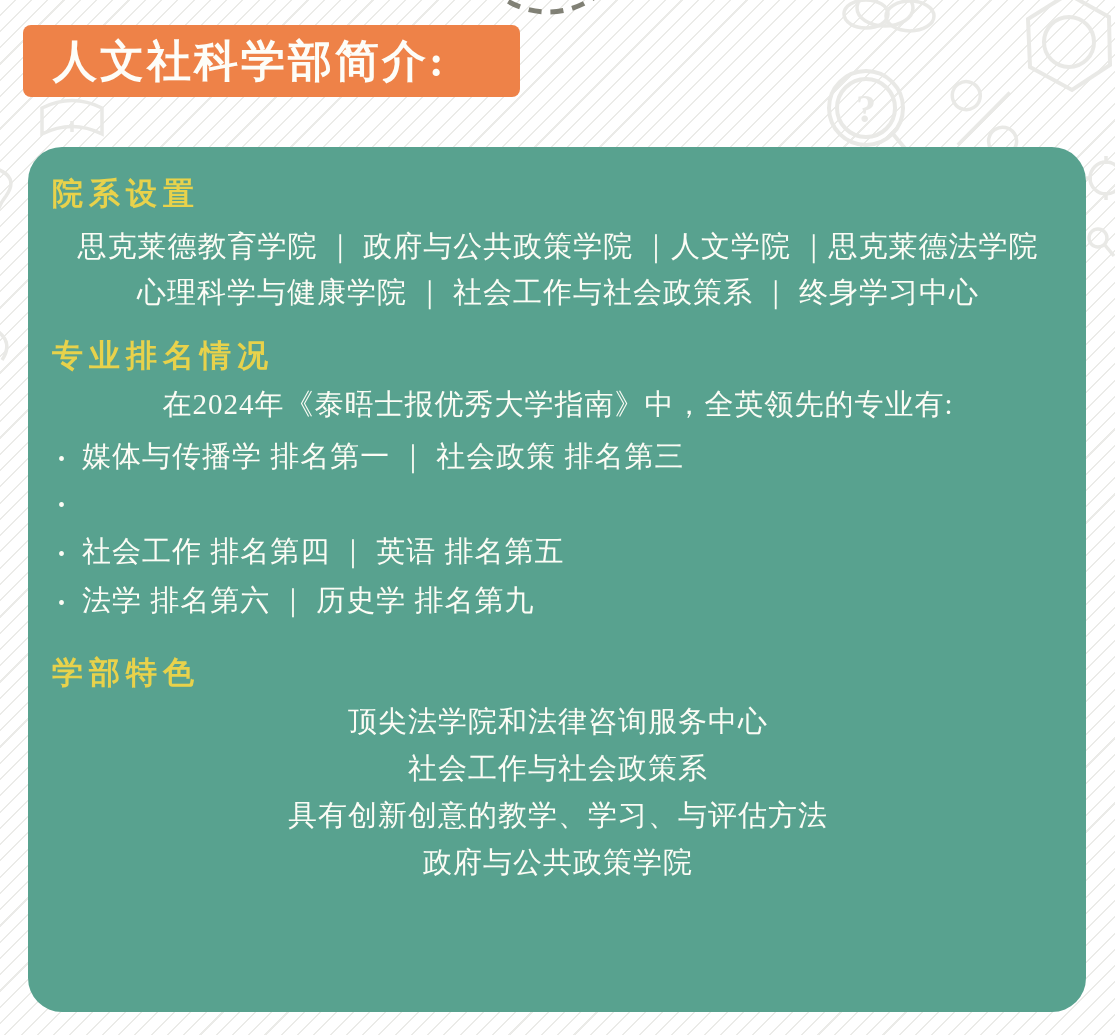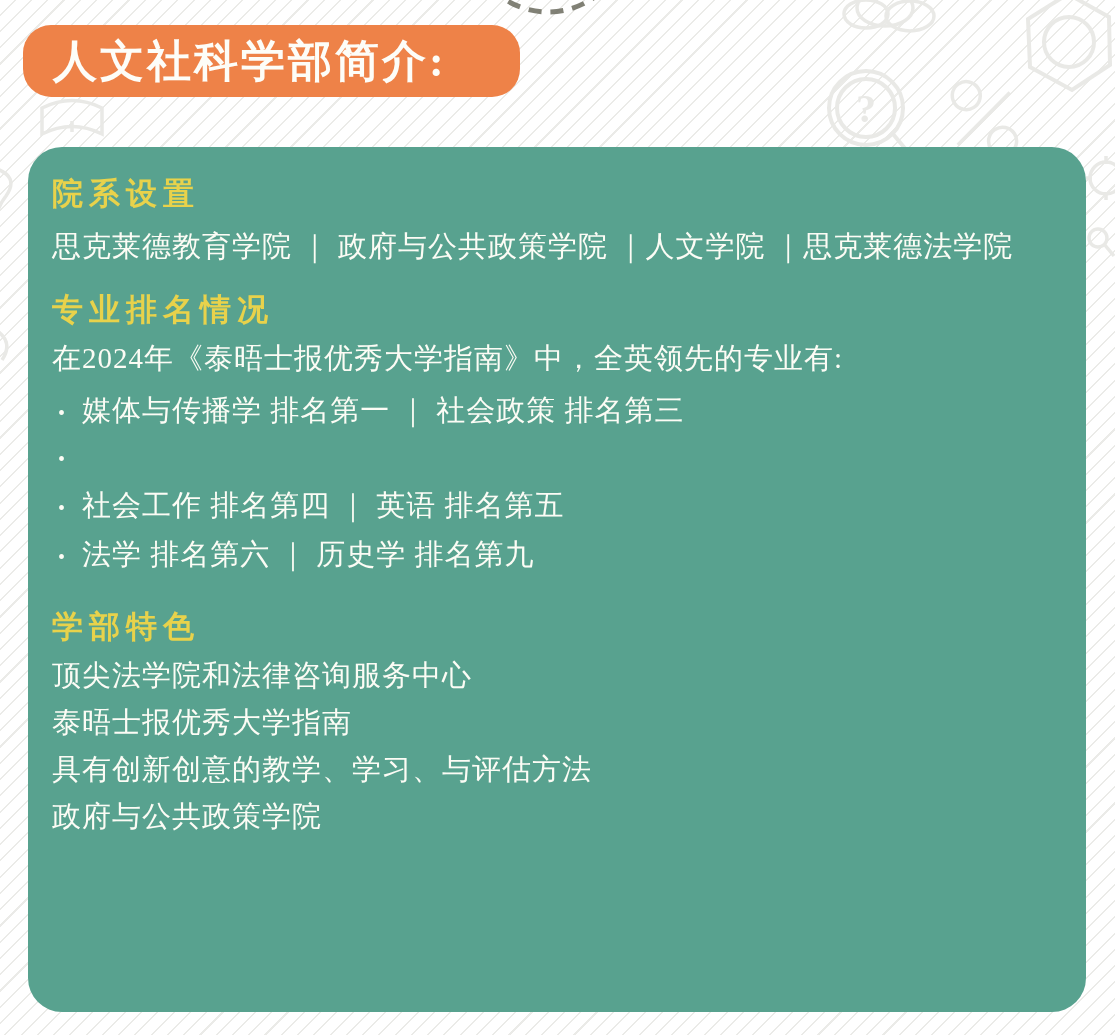--- a/index.html
+++ b/index.html
@@ -10,39 +10,39 @@
   .page{
     position:relative;width:1115px;height:1035px;overflow:hidden;
     background-color:#ffffff;
     background-image:repeating-linear-gradient(135deg,
       rgba(0,0,0,0) 0px, rgba(0,0,0,0) 10px,
       #ebebe8 10px, #ebebe8 11.5px);
   }
   .bg-doodles{position:absolute;left:0;top:0;width:1115px;height:1035px;pointer-events:none;}
   .banner{
     position:absolute;left:23px;top:25px;width:497px;height:72px;
-    background:#EE8248;border-radius:28px;
+    background:#EE8248;border-radius:8px;
     display:flex;align-items:center;box-sizing:border-box;padding-left:30px;
   }
   .banner-title{
     color:#FDFDF8;font-size:44px;font-weight:700;letter-spacing:3px;
     white-space:nowrap;
   }
   .card{
     position:absolute;left:28px;top:147px;width:1058px;height:865px;
     background:#58A28F;border-radius:34px;
     box-sizing:border-box;padding:26px 22px 12px 24px;
   }
   .sec-heading{
     color:#E8D24B;font-size:31px;font-weight:700;letter-spacing:6px;
     line-height:42px;margin:0;
   }
   .line{
     color:#FCFCF5;font-size:29px;letter-spacing:1px;
-    line-height:46px;margin:0;white-space:nowrap;
+    line-height:46px;margin:0;white-space:nowrap;text-align:center;
   }
   .dept-lines{margin-top:8px;}
   .mt-rank{margin-top:20px;}
   .mt-feat{margin-top:26px;}
   .intro{margin-top:4px;}
   .bullets{margin-top:6px;}
   .bullet-row{display:flex;align-items:baseline;}
   .dot{
     color:#FCFCF5;font-size:20px;width:30px;flex:0 0 30px;
     line-height:46px;padding-left:6px;box-sizing:border-box;
@@ -108,20 +108,21 @@
 
   <div class="banner">
     <span class="banner-title">人文社科学部简介:</span>
   </div>
 
   <div class="card">
 
     <div class="sec-heading">院系设置</div>
     <div class="dept-lines">
       <p class="line">思克莱德教育学院 ｜ 政府与公共政策学院 ｜人文学院 ｜思克莱德法学院</p>
+      <p class="line">心理科学与健康学院 ｜ 社会工作与社会政策系 ｜ 终身学习中心</p>
     </div>
 
     <div class="sec-heading mt-rank">专业排名情况</div>
     <p class="line intro">在2024年《泰晤士报优秀大学指南》中，全英领先的专业有:</p>
     <div class="bullets">
       <div class="bullet-row">
         <span class="dot">•</span>
         <span class="line">媒体与传播学 排名第一 ｜ 社会政策 排名第三</span>
       </div>
       <div class="bullet-row">
@@ -133,19 +134,19 @@
       </div>
       <div class="bullet-row">
         <span class="dot">•</span>
         <span class="line">法学 排名第六 ｜ 历史学 排名第九</span>
       </div>
     </div>
 
     <div class="sec-heading mt-feat">学部特色</div>
     <div class="features">
       <p class="line">顶尖法学院和法律咨询服务中心</p>
-      <p class="line">泰晤士报优秀大学指南</p>
+      <p class="line">社会工作与社会政策系</p>
       <p class="line">具有创新创意的教学、学习、与评估方法</p>
       <p class="line">政府与公共政策学院</p>
     </div>
 
   </div>
 </div>
 
 </body></html>

